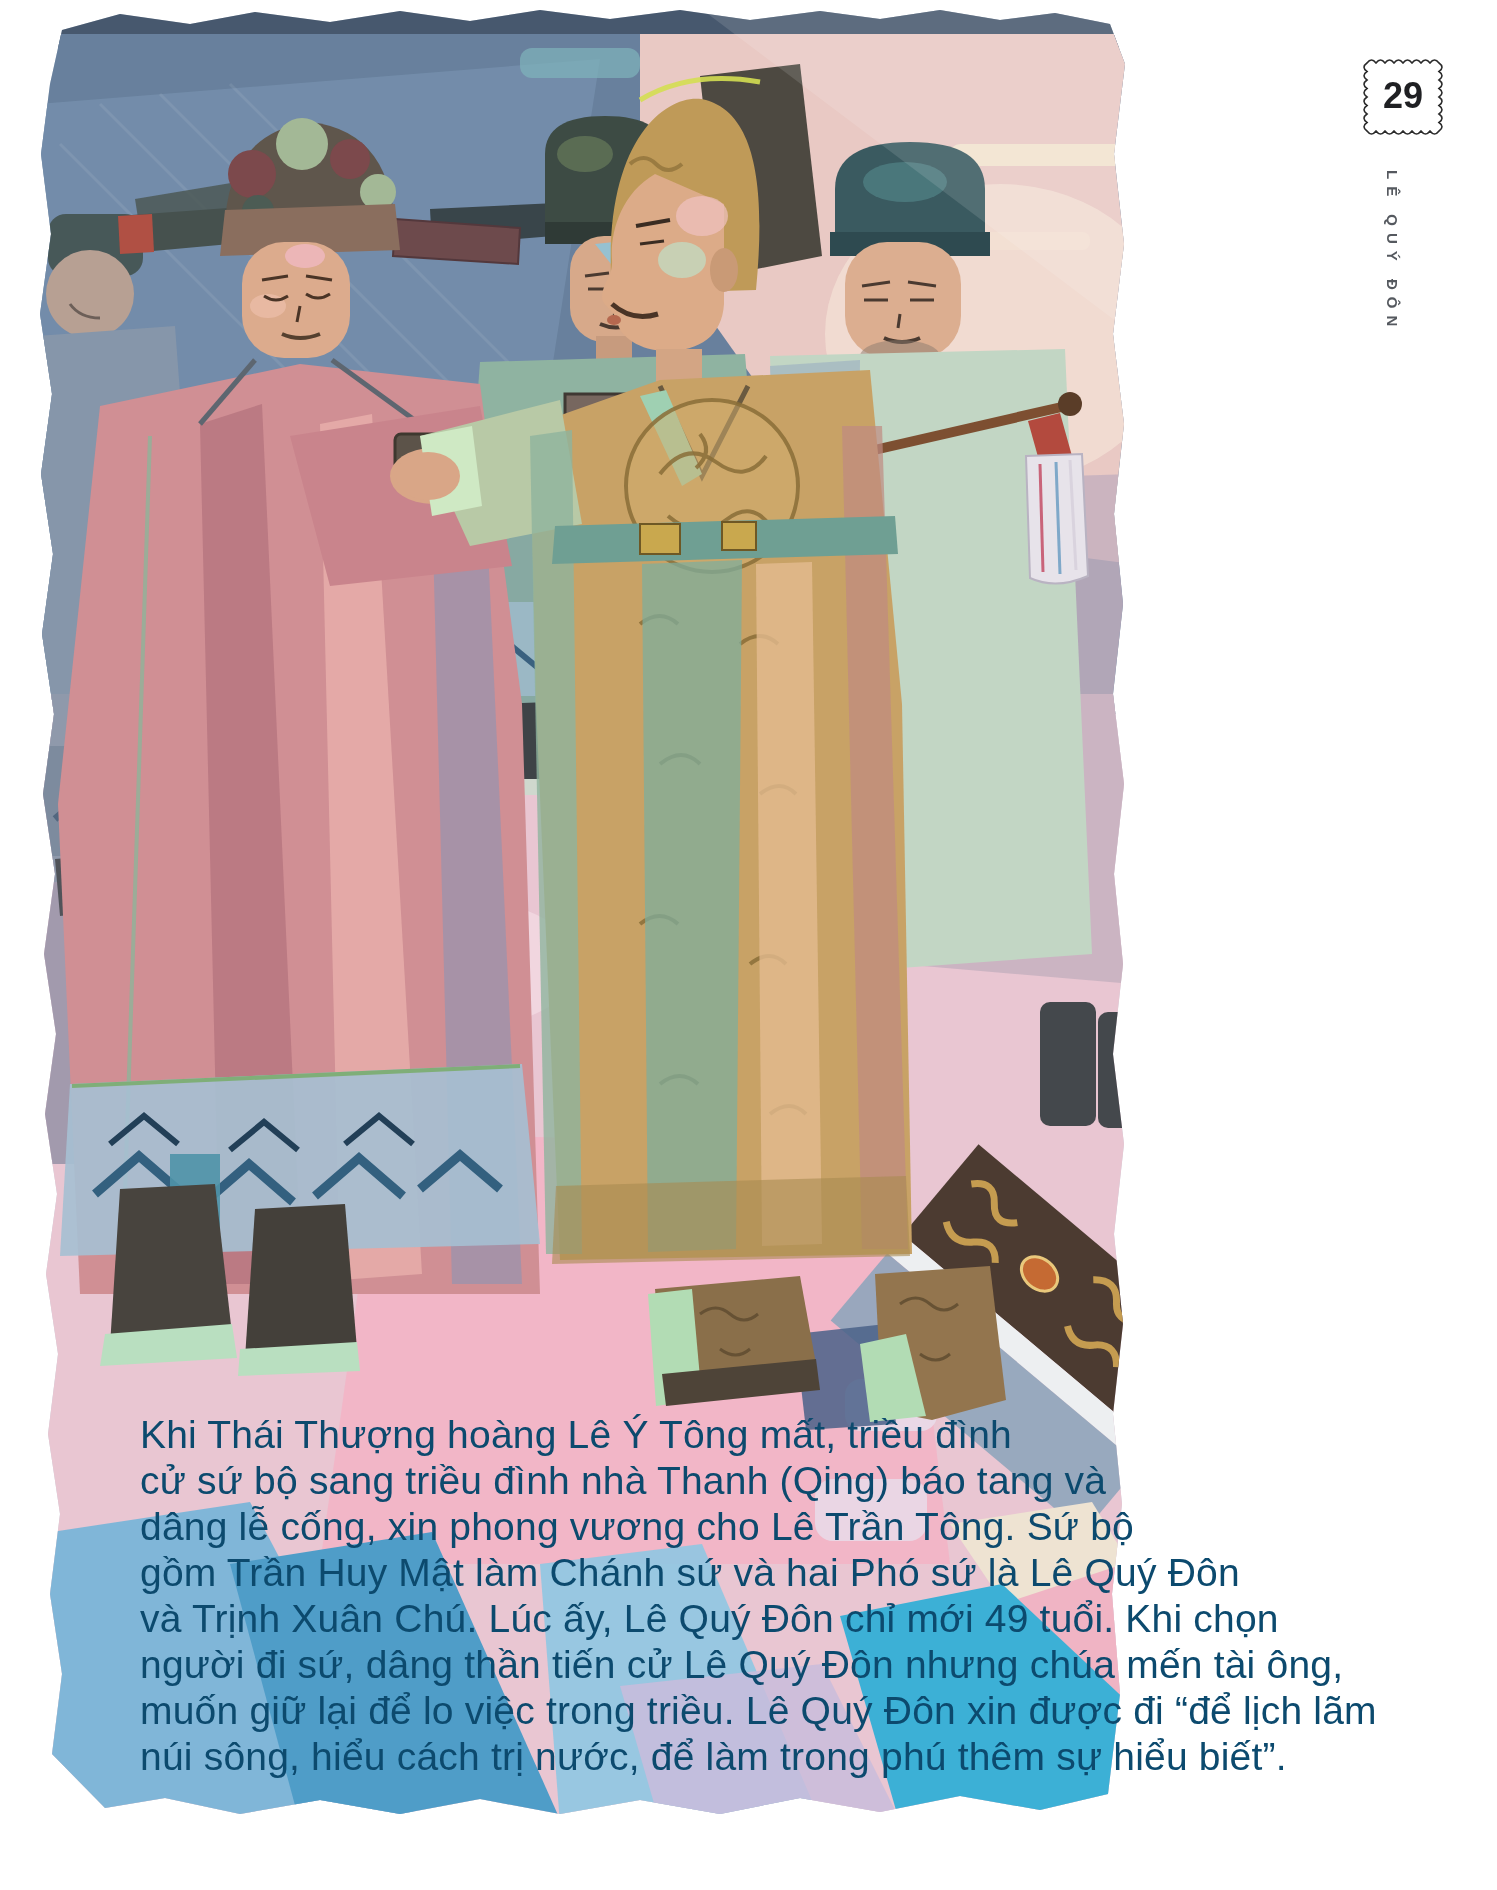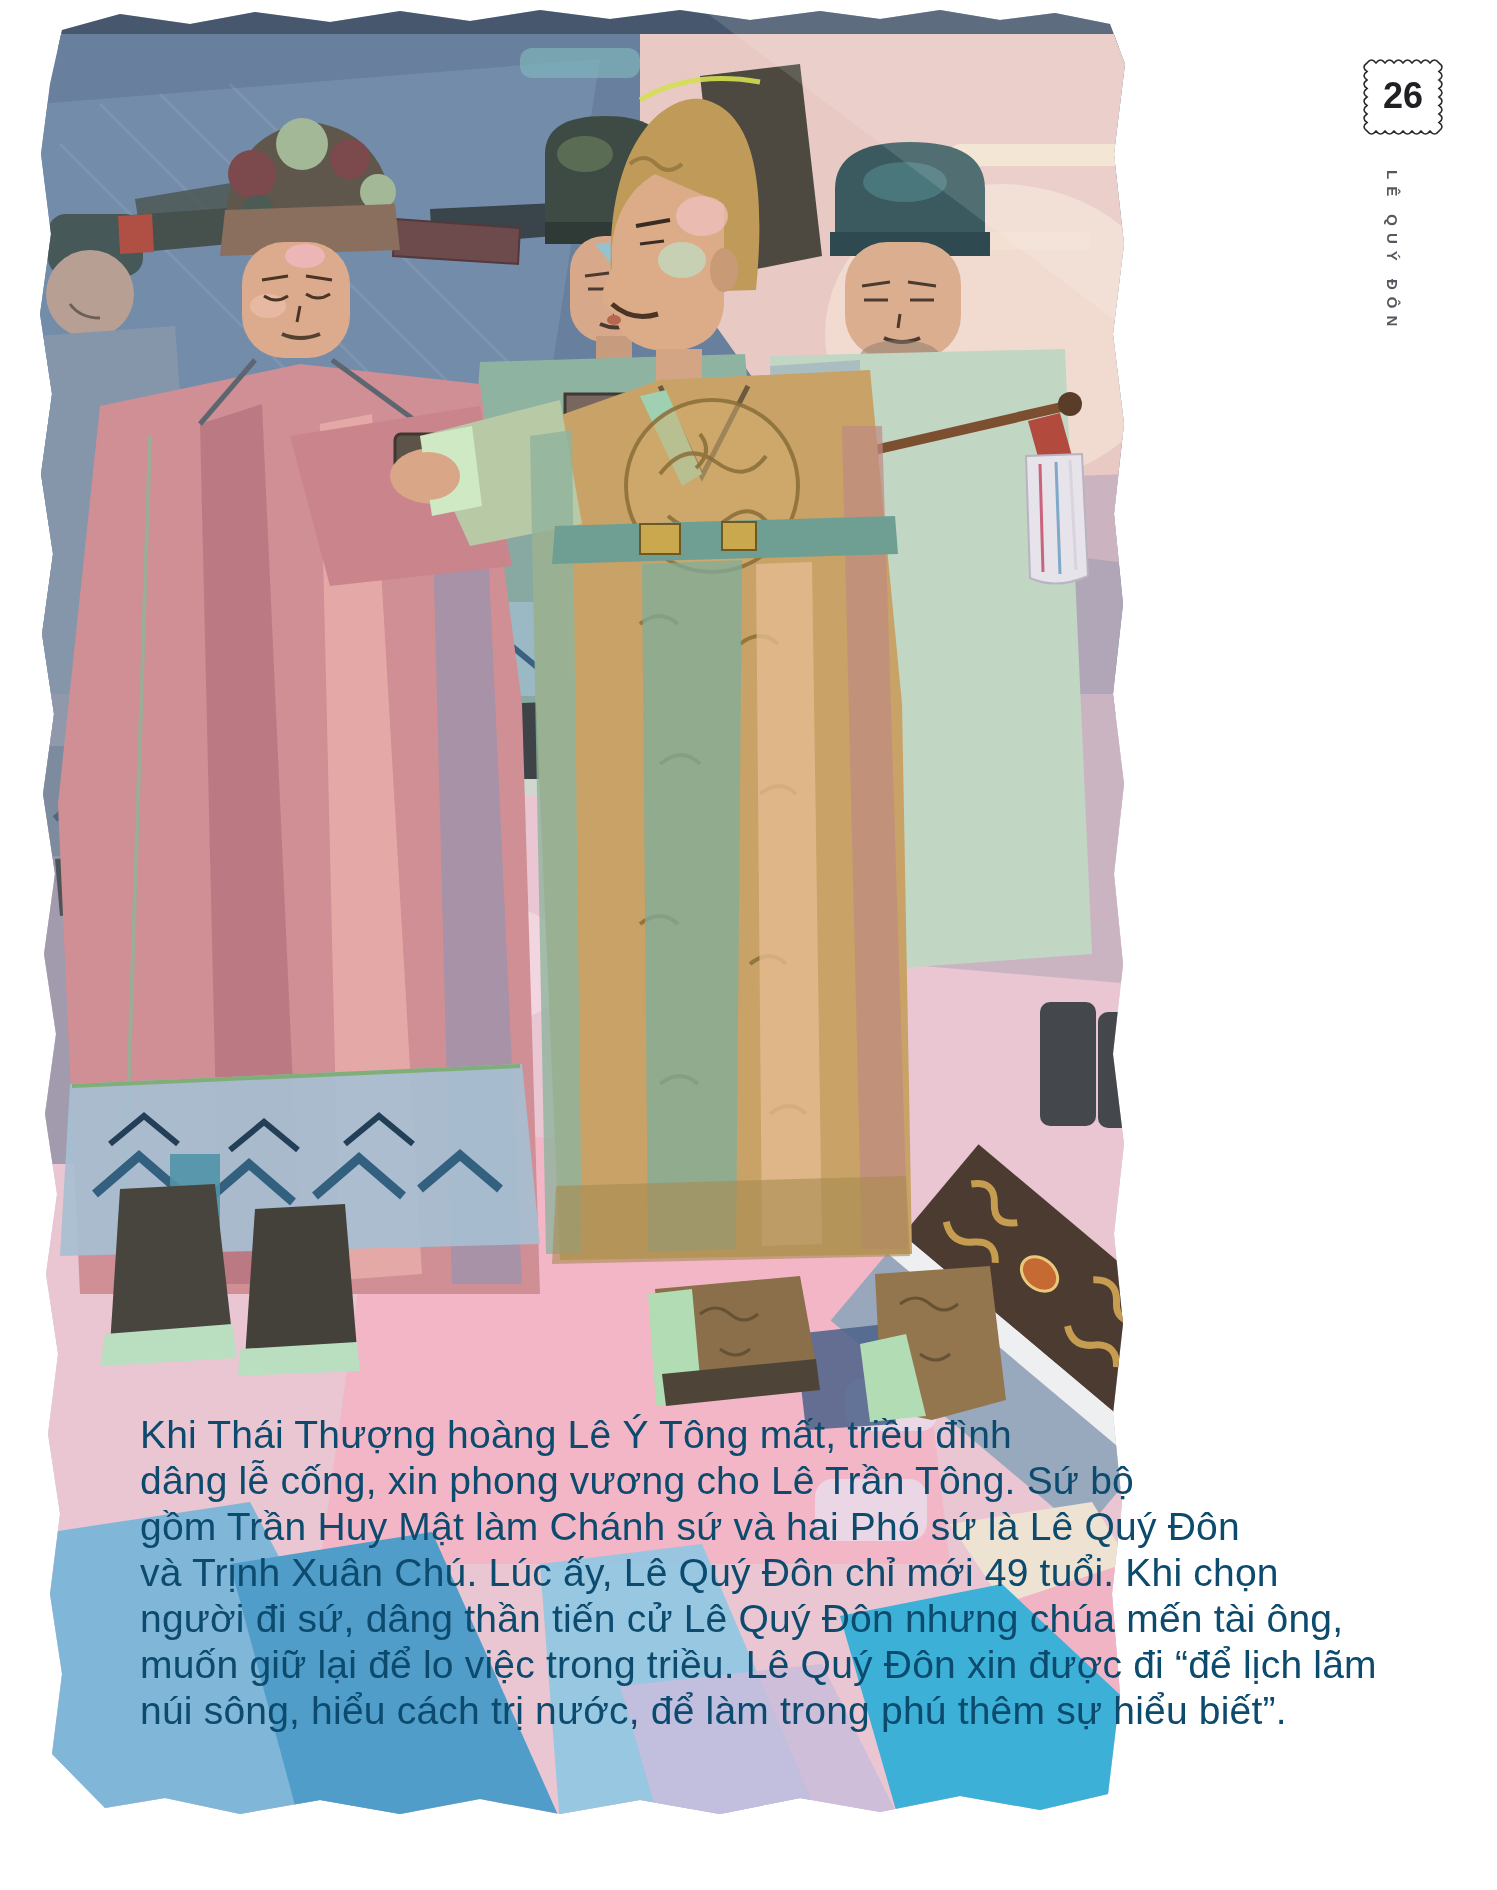--- a/index.html
+++ b/index.html
@@ -267,27 +267,28 @@
     </svg>
   </div>
 
   <div class="stamp">
     <svg viewBox="0 0 86 82">
       <path d="M7,7 q4.5,-6 9,0 q4.5,-6 9,0 q4.5,-6 9,0 q4.5,-6 9,0 q4.5,-6 9,0 q4.5,-6 9,0 q4.5,-6 9,0 q4.5,-6 9,0
            q6,4.25 0,8.5 q6,4.25 0,8.5 q6,4.25 0,8.5 q6,4.25 0,8.5 q6,4.25 0,8.5 q6,4.25 0,8.5 q6,4.25 0,8.5 q6,4.25 0,8.5
            q-4.5,6 -9,0 q-4.5,6 -9,0 q-4.5,6 -9,0 q-4.5,6 -9,0 q-4.5,6 -9,0 q-4.5,6 -9,0 q-4.5,6 -9,0 q-4.5,6 -9,0
            q-6,-4.25 0,-8.5 q-6,-4.25 0,-8.5 q-6,-4.25 0,-8.5 q-6,-4.25 0,-8.5 q-6,-4.25 0,-8.5 q-6,-4.25 0,-8.5 q-6,-4.25 0,-8.5 q-6,-4.25 0,-8.5 Z" fill="#ffffff" stroke="#2b2b2b" stroke-width="1.6"></path>
     </svg>
-    <span class="num">26</span>
+    <span class="num">29</span>
   </div>
 
   <div class="side-title">LÊ QUÝ ĐÔN</div>
 
   <div class="caption">
     <div class="ln">Khi Thái Thượng hoàng Lê Ý Tông mất, triều đình</div>
+    <div class="ln">cử sứ bộ sang triều đình nhà Thanh (Qing) báo tang và</div>
     <div class="ln">dâng lễ cống, xin phong vương cho Lê Trần Tông. Sứ bộ</div>
     <div class="ln">gồm Trần Huy Mật làm Chánh sứ và hai Phó sứ là Lê Quý Đôn</div>
     <div class="ln">và Trịnh Xuân Chú. Lúc ấy, Lê Quý Đôn chỉ mới 49 tuổi. Khi chọn</div>
     <div class="ln">người đi sứ, dâng thần tiến cử Lê Quý Đôn nhưng chúa mến tài ông,</div>
     <div class="ln">muốn giữ lại để lo việc trong triều. Lê Quý Đôn xin được đi “để lịch lãm</div>
     <div class="ln">núi sông, hiểu cách trị nước, để làm trong phú thêm sự hiểu biết”.</div>
   </div>
 
 </div>
 

